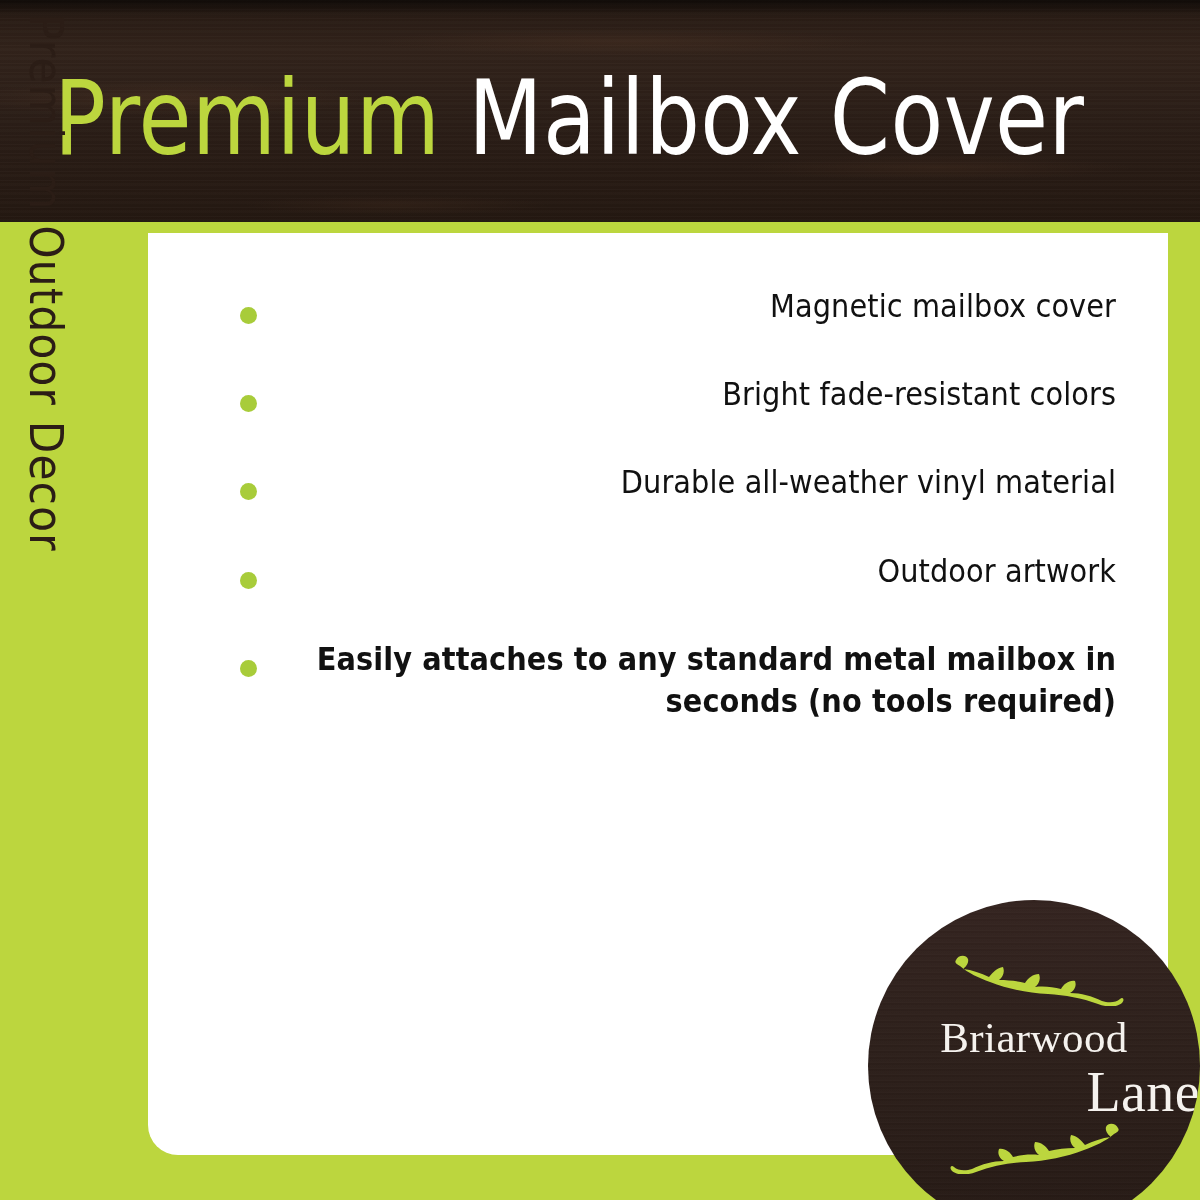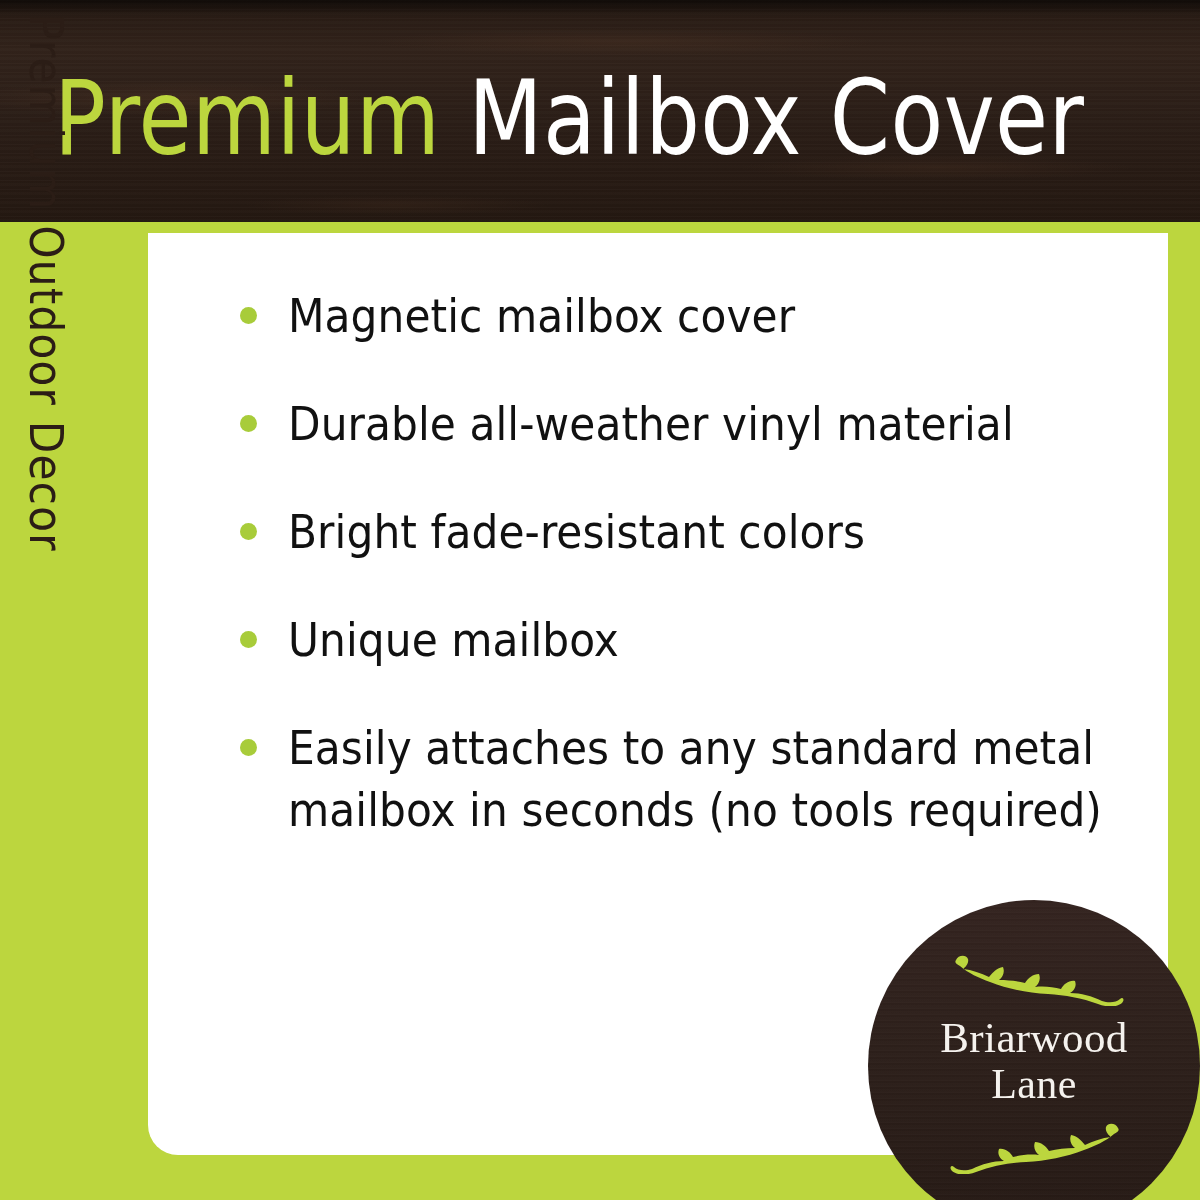--- a/index.html
+++ b/index.html
@@ -143,27 +143,28 @@
     width: 880px;
     margin: 0;
     padding: 0;
     list-style: none;
   }
   .bullet-item {
     position: relative;
     padding-left: 52px;
     margin-bottom: 46px;
     font-family: "Liberation Sans Narrow", "DejaVu Sans Condensed", "Liberation Sans", sans-serif;
-    font-size: 47px;
+    font-size: 32px;
     font-weight: 400;
     line-height: 1.32;
     color: #111111;
     letter-spacing: 0.1px;
-  }
-  .bullet-item:last-child { margin-bottom: 0; }
+    text-align: right;
+  }
+  .bullet-item:last-child { margin-bottom: 0; font-weight: bold; }
   .bullet-dot {
     position: absolute;
     left: 4px;
     top: 22px;
     width: 17px;
     height: 17px;
     border-radius: 50%;
     background: #a8cc3a;
   }
 
@@ -219,23 +220,24 @@
     font-family: "Liberation Serif", "DejaVu Serif", serif;
   }
   .logo-line1 {
     display: block;
     font-size: 43px;
     line-height: 1.04;
     letter-spacing: 0.4px;
   }
   .logo-line2 {
     display: block;
-    font-size: 42px;
+    font-size: 56px;
     line-height: 1.12;
     letter-spacing: 0.4px;
+    text-align: right;
   }
 </style>
 </head>
 <body>
 
 <div id="page">
 
   <div class="header-band">
     <div class="grain-a"></div>
     <div class="grain-b"></div>
@@ -251,29 +253,29 @@
   <div class="bottom-band"></div>
 
   <div class="panel">
     <ul class="bullet-list">
       <li class="bullet-item">
         <span class="bullet-dot"></span>
         <span>Magnetic mailbox cover</span>
       </li>
       <li class="bullet-item">
         <span class="bullet-dot"></span>
+        <span>Bright fade-resistant colors</span>
+      </li>
+      <li class="bullet-item">
+        <span class="bullet-dot"></span>
         <span>Durable all-weather vinyl material</span>
       </li>
       <li class="bullet-item">
         <span class="bullet-dot"></span>
-        <span>Bright fade-resistant colors</span>
-      </li>
-      <li class="bullet-item">
-        <span class="bullet-dot"></span>
-        <span>Unique mailbox</span>
+        <span>Outdoor artwork</span>
       </li>
       <li class="bullet-item">
         <span class="bullet-dot"></span>
         <span>Easily attaches to any standard metal mailbox in seconds (no tools required)</span>
       </li>
     </ul>
   </div>
 
   <div class="logo-badge">
     <div class="logo-inner">

